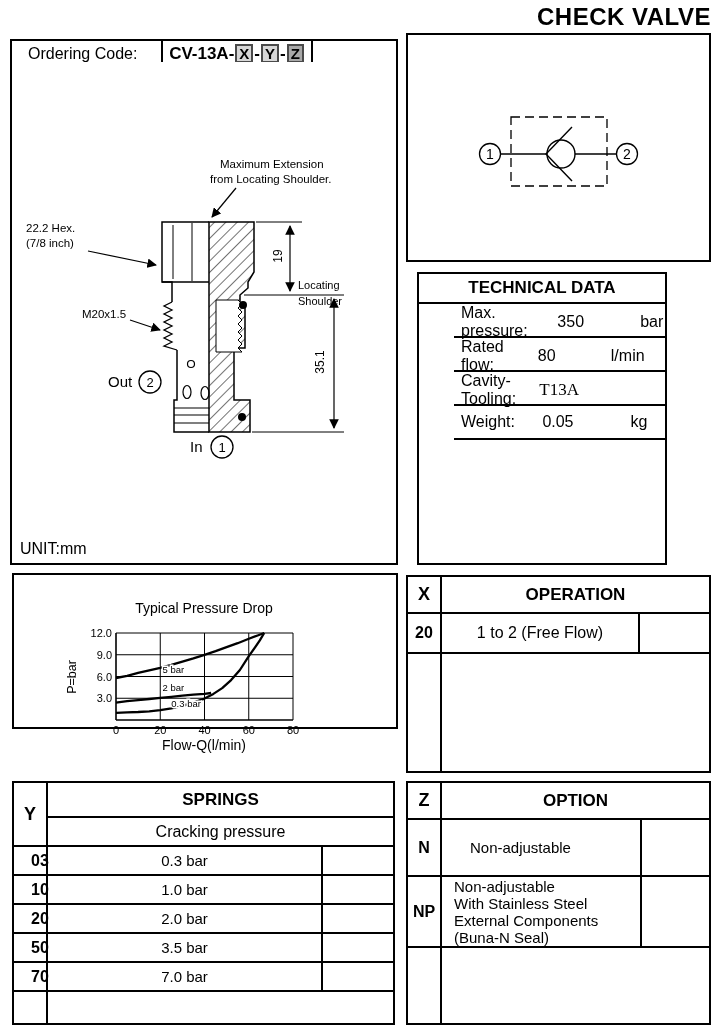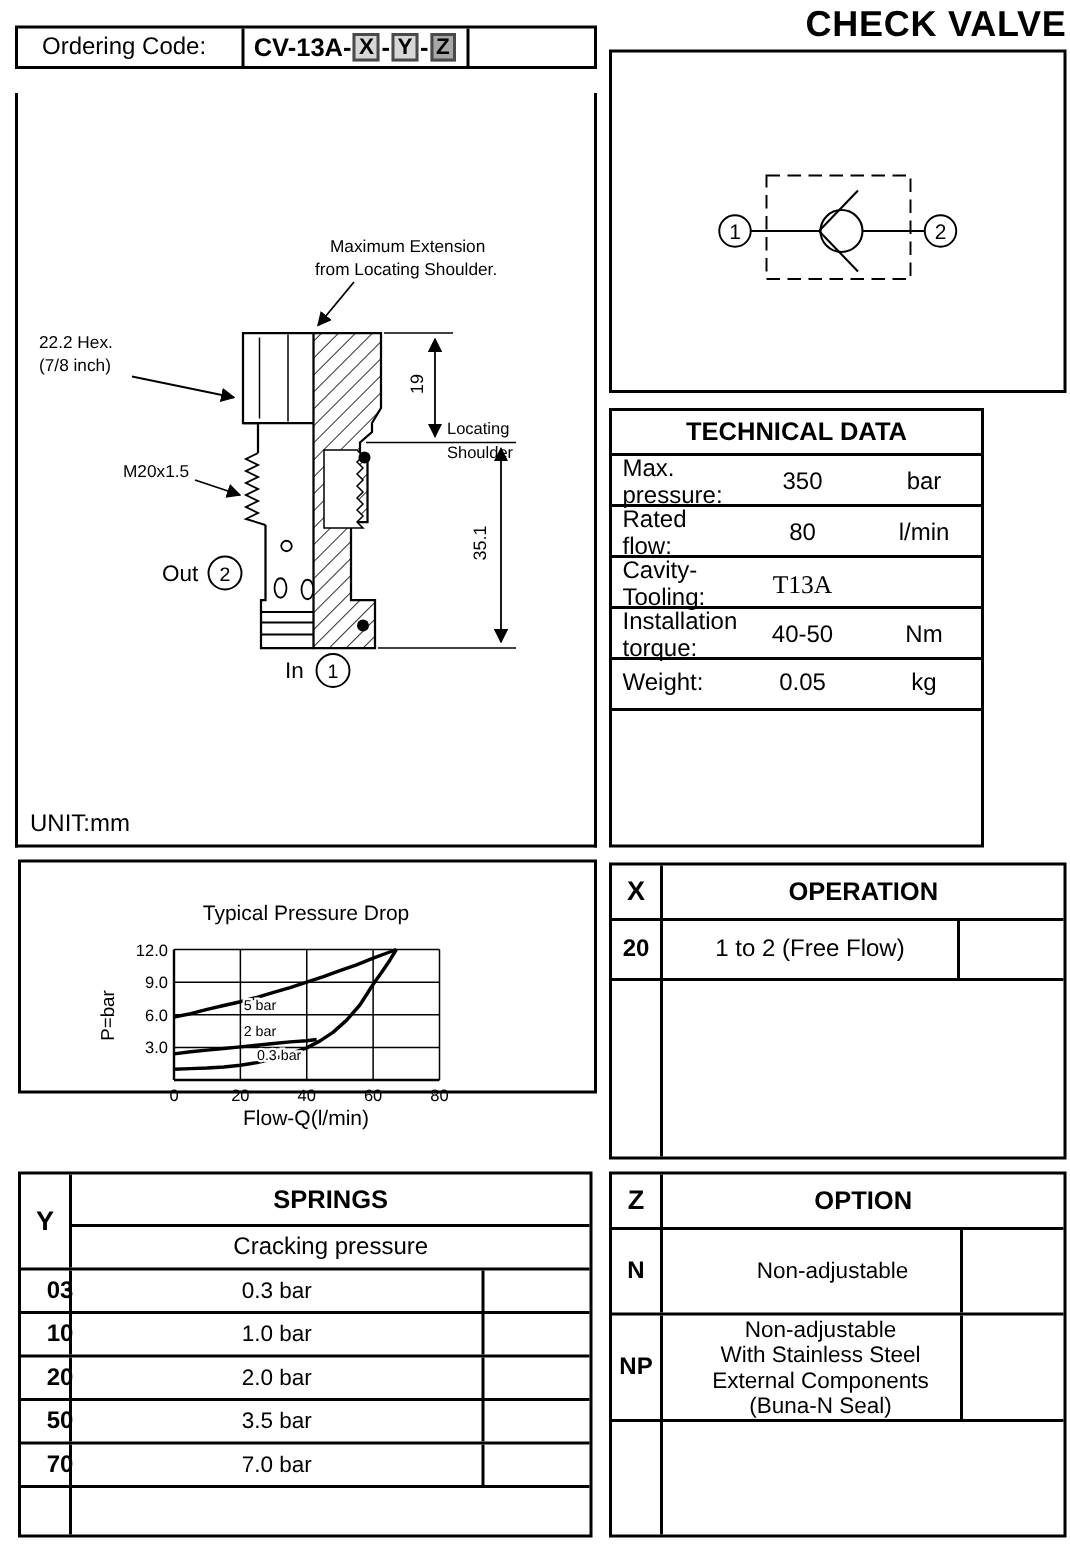--- a/index.html
+++ b/index.html
@@ -4,33 +4,33 @@
 <style>
   html,body{margin:0;padding:0;background:#fff;}
   body{
     position:relative;width:713px;height:1031px;
     font-family:"Liberation Sans", sans-serif;color:#000;overflow:hidden;
   }
   .box{position:absolute;border:2px solid #000;box-sizing:border-box;background:#fff;}
   
   #page-title{position:absolute;top:3px;right:2px;font-size:24px;font-weight:bold;letter-spacing:.5px;}
   
-  #ordering-box{left:10px;top:17px;width:388px;height:29px;display:flex;align-items:stretch;}
+  #ordering-box{left:10px;top:39px;width:388px;height:29px;display:flex;align-items:stretch;}
   #ordering-box .oc-label{width:151px;border-right:2px solid #000;display:flex;align-items:center;padding-left:16px;font-size:16px;box-sizing:border-box;}
   #ordering-box .oc-code{width:150px;border-right:2px solid #000;display:flex;align-items:center;justify-content:center;font-size:17px;font-weight:bold;box-sizing:border-box;}
   .ph{display:inline-block;border:2px solid #4a4a4a;background:#d7d7d7;padding:0 2px;margin:0 1px;line-height:15px;font-size:15px;}
   .ph.dark{background:#a8a8a8;}
   
   #drawing-box{left:10px;top:62px;width:388px;height:503px;border-top:none;}
   
   #symbol-box{left:406px;top:33px;width:305px;height:229px;}
   
-  #tech-box{left:406px;top:272px;width:250px;height:293px;}
+  #tech-box{left:417px;top:272px;width:250px;height:293px;}
   #tech-box .t-head{height:28px;border-bottom:2px solid #000;display:flex;align-items:center;justify-content:center;font-weight:bold;font-size:17px;}
-  .t-row{height:32px;border-bottom:2px solid #000;display:grid;grid-template-columns:1fr 86px 76px;align-items:center;font-size:16px;}
+  .t-row{height:32px;border-bottom:2px solid #000;display:grid;grid-template-columns:1fr 86px 76px;align-items:center;font-size:16px;margin-left:35px;}
   .t-row .t-label{padding-left:7px;}
   .t-row .t-value{text-align:center;}
   .t-row .t-unit{text-align:center;}
   .serif{font-family:"Liberation Serif", serif;font-size:17px;}
   
   #chart-box{left:12px;top:573px;width:386px;height:156px;}
   
   #op-box{left:406px;top:575px;width:305px;height:198px;display:flex;flex-direction:column;}
   .hdr-row{height:35px;border-bottom:2px solid #000;display:flex;flex:0 0 auto;}
   .code-col{width:34px;border-right:2px solid #000;display:flex;align-items:center;justify-content:center;font-weight:bold;font-size:18px;box-sizing:border-box;flex:0 0 auto;}
@@ -45,21 +45,21 @@
   #spring-head .code-col{width:34px;}
   #spring-head .right{flex:1;display:flex;flex-direction:column;justify-content:center;}
   #spring-head .ttl{height:33px;border-bottom:2px solid #000;display:flex;align-items:center;justify-content:center;font-weight:bold;font-size:17px;}
   #spring-head .sub{flex:1;display:flex;align-items:center;justify-content:center;font-size:16px;}
   .sp-row{height:27px;border-bottom:2px solid #000;display:flex;flex:0 0 auto;}
   .sp-row .code-col{font-size:16px;padding-left:20px;}
   .sp-val{width:275px;border-right:2px solid #000;display:flex;align-items:center;justify-content:center;font-size:15px;box-sizing:border-box;}
   
   #opt-box{left:406px;top:781px;width:305px;height:244px;display:flex;flex-direction:column;}
   .z-row{border-bottom:2px solid #000;display:flex;flex:0 0 auto;}
-  .z-desc{width:200px;border-right:2px solid #000;display:flex;flex-direction:column;justify-content:center;font-size:15px;line-height:17px;box-sizing:border-box;padding-left:28px;text-align:center;}
+  .z-desc{width:200px;border-right:2px solid #000;display:flex;flex-direction:column;justify-content:center;font-size:15px;line-height:17px;box-sizing:border-box;padding-left:28px;}
   .z-desc.multi{padding-left:12px;}
   svg text{font-family:"Liberation Sans", sans-serif;}
 </style>
 </head>
 <body>
 
 <div id="page-title">CHECK VALVE</div>
 
 <div class="box" id="ordering-box">
   <div class="oc-label">Ordering Code:</div>
@@ -166,25 +166,20 @@
   </div>
   <div class="t-row">
     <span class="t-label">Rated flow:</span>
     <span class="t-value">80</span>
     <span class="t-unit">l/min</span>
   </div>
   <div class="t-row">
     <span class="t-label">Cavity-Tooling:</span>
     <span class="t-value serif">T13A</span>
     <span class="t-unit"></span>
-  </div>
-  <div class="t-row">
-    <span class="t-label">Installation torque:</span>
-    <span class="t-value">40-50</span>
-    <span class="t-unit">Nm</span>
   </div>
   <div class="t-row">
     <span class="t-label">Weight:</span>
     <span class="t-value">0.05</span>
     <span class="t-unit">kg</span>
   </div>
 </div>
 
 <div class="box" id="chart-box">
 <svg id="plot" viewBox="0 0 382 196" width="382" height="196">

